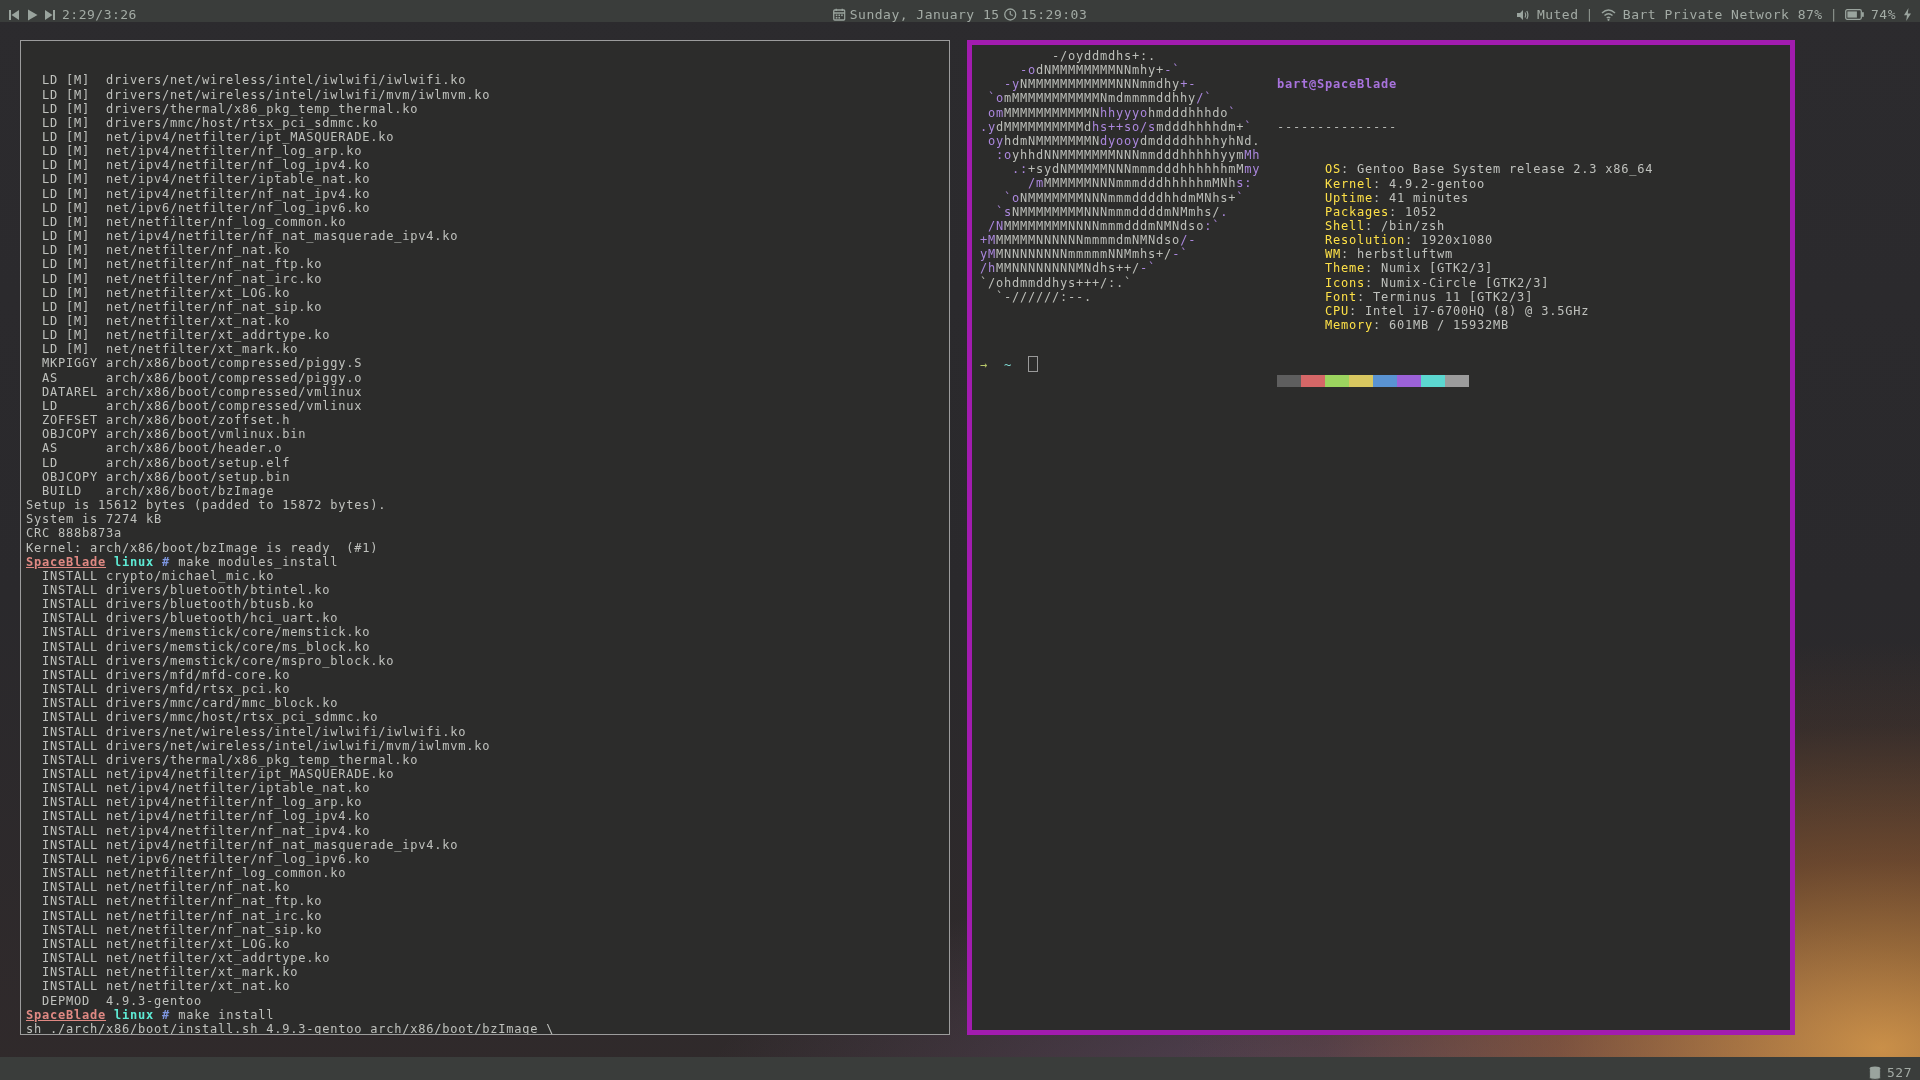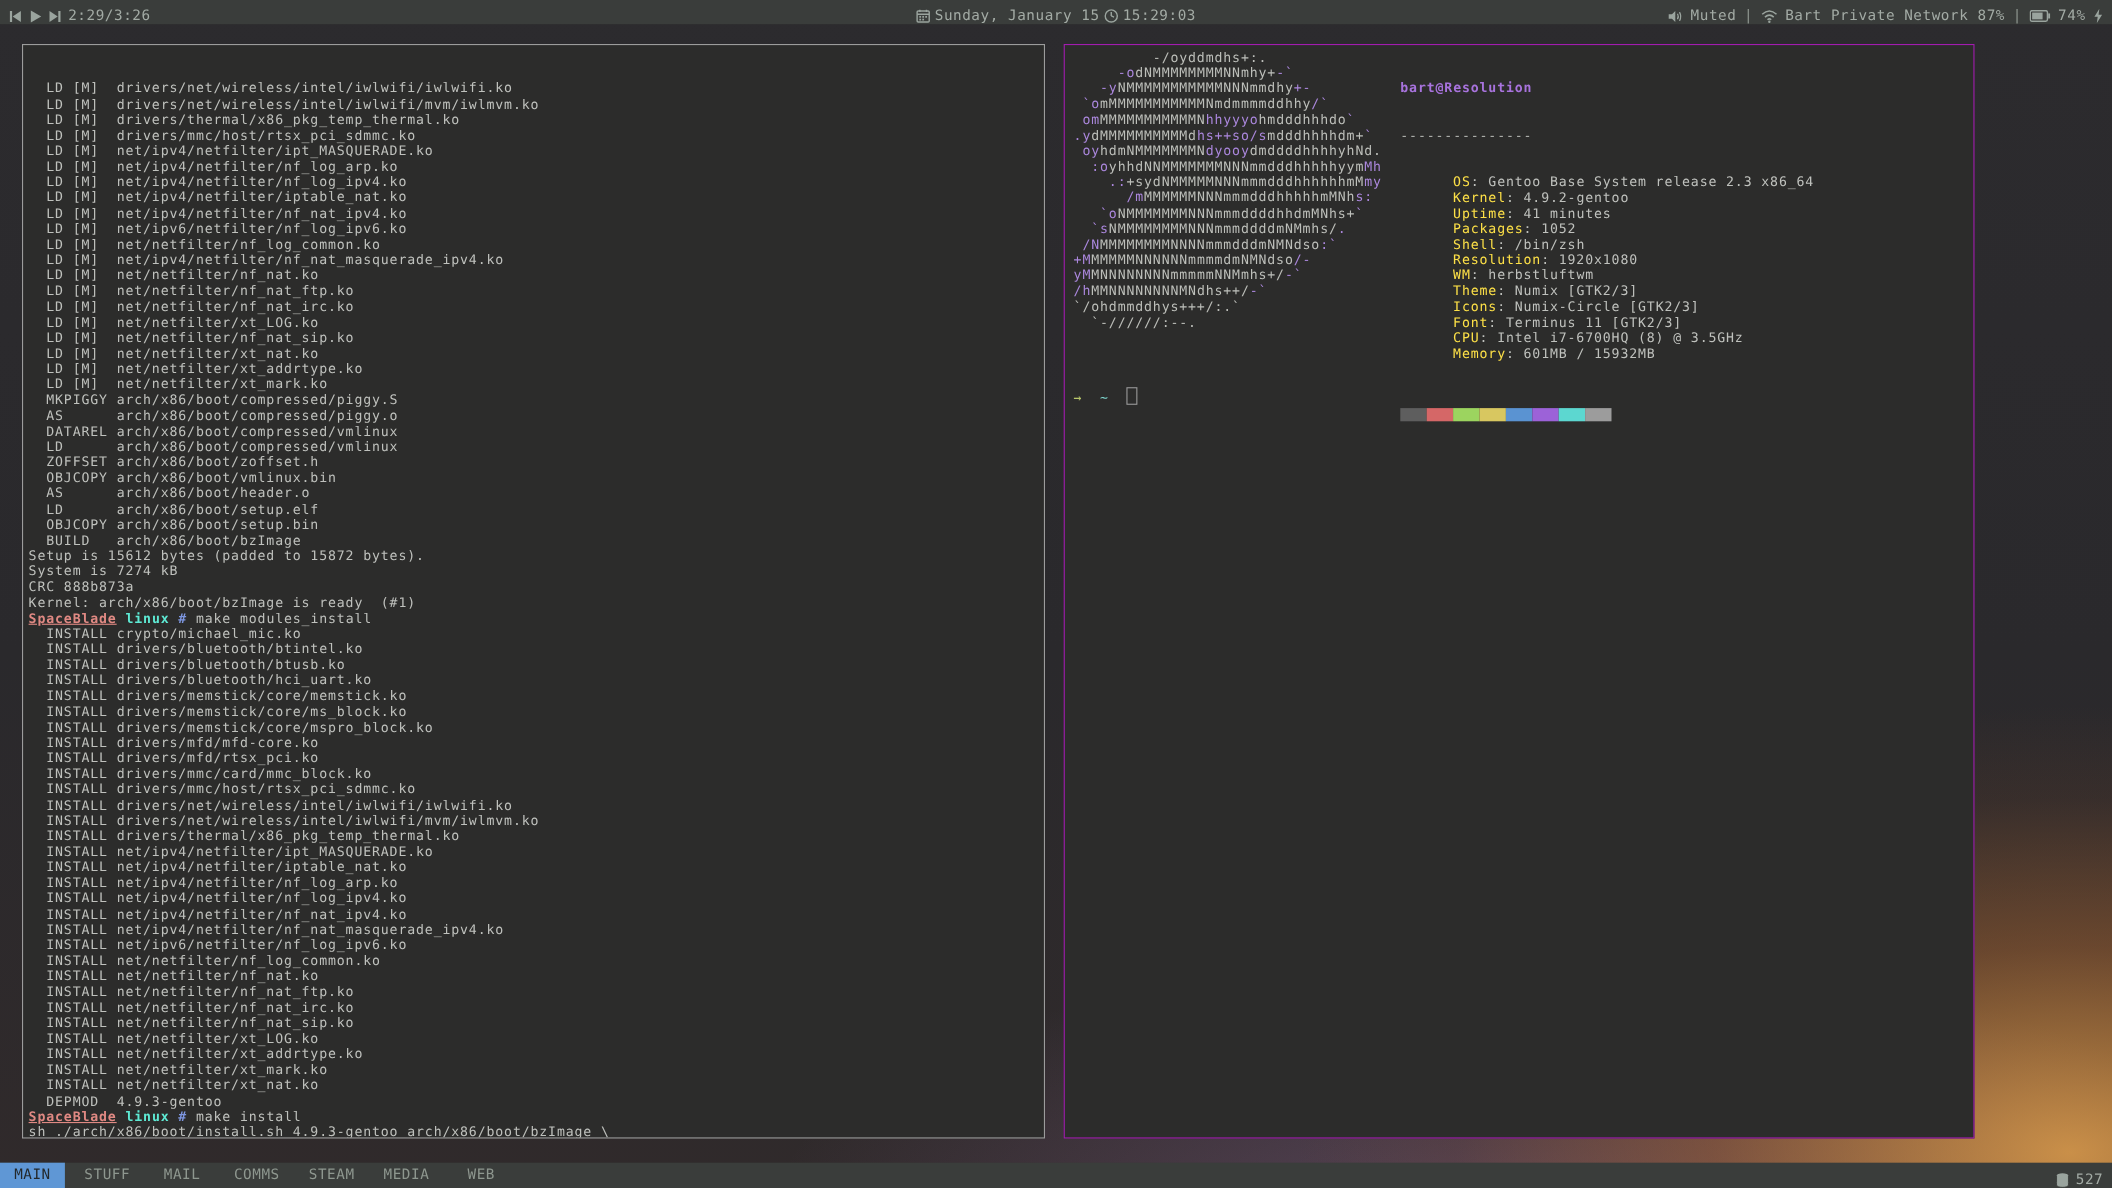--- a/index.html
+++ b/index.html
@@ -26,21 +26,21 @@
   .icon { display:inline-flex; align-items:center; justify-content:center; }
   .icon svg { display:block; }
   .bar-sep { color:#8e968f; }
   
   .terminal {
     position:absolute; top:40px; height:995px; background:#2c2c2b;
     overflow:hidden; white-space:pre;
     font-size:12px; line-height:14.17px; letter-spacing:.78px; color:#bfc1bd;
   }
   .term-left  { left:20px;  width:930px; border:1px solid #9c9c9c; }
-  .term-right { left:967px; width:828px; border:1px solid #a21caf; }
+  .term-right { left:967px; width:828px; border:5px solid #a21caf; }
   .term-pad { padding:4px 5px; }
   .tline { height:14.17px; white-space:pre; }
   .seg-txt   { color:#bfc1bd; }
   .seg-host  { color:#e08983; font-weight:bold;text-decoration:underline; }
   .seg-dir   { color:#5eead4; font-weight:bold; }
   .seg-sym   { color:#7d96e0; font-weight:bold; }
   .seg-p     { color:#ab87dd; }
   .seg-w     { color:#bdbfba; }
   .seg-arrow { color:#b8c76a; }
   .seg-tilde { color:#7fd8d0; }
@@ -147,38 +147,29 @@
   </div>
 </div>
 
 <div class="terminal term-left">
   <div class="term-pad"><div class="tline"><span class="seg-txt">  LD [M]  drivers/net/wireless/intel/iwlwifi/iwlwifi.ko</span></div><div class="tline"><span class="seg-txt">  LD [M]  drivers/net/wireless/intel/iwlwifi/mvm/iwlmvm.ko</span></div><div class="tline"><span class="seg-txt">  LD [M]  drivers/thermal/x86_pkg_temp_thermal.ko</span></div><div class="tline"><span class="seg-txt">  LD [M]  drivers/mmc/host/rtsx_pci_sdmmc.ko</span></div><div class="tline"><span class="seg-txt">  LD [M]  net/ipv4/netfilter/ipt_MASQUERADE.ko</span></div><div class="tline"><span class="seg-txt">  LD [M]  net/ipv4/netfilter/nf_log_arp.ko</span></div><div class="tline"><span class="seg-txt">  LD [M]  net/ipv4/netfilter/nf_log_ipv4.ko</span></div><div class="tline"><span class="seg-txt">  LD [M]  net/ipv4/netfilter/iptable_nat.ko</span></div><div class="tline"><span class="seg-txt">  LD [M]  net/ipv4/netfilter/nf_nat_ipv4.ko</span></div><div class="tline"><span class="seg-txt">  LD [M]  net/ipv6/netfilter/nf_log_ipv6.ko</span></div><div class="tline"><span class="seg-txt">  LD [M]  net/netfilter/nf_log_common.ko</span></div><div class="tline"><span class="seg-txt">  LD [M]  net/ipv4/netfilter/nf_nat_masquerade_ipv4.ko</span></div><div class="tline"><span class="seg-txt">  LD [M]  net/netfilter/nf_nat.ko</span></div><div class="tline"><span class="seg-txt">  LD [M]  net/netfilter/nf_nat_ftp.ko</span></div><div class="tline"><span class="seg-txt">  LD [M]  net/netfilter/nf_nat_irc.ko</span></div><div class="tline"><span class="seg-txt">  LD [M]  net/netfilter/xt_LOG.ko</span></div><div class="tline"><span class="seg-txt">  LD [M]  net/netfilter/nf_nat_sip.ko</span></div><div class="tline"><span class="seg-txt">  LD [M]  net/netfilter/xt_nat.ko</span></div><div class="tline"><span class="seg-txt">  LD [M]  net/netfilter/xt_addrtype.ko</span></div><div class="tline"><span class="seg-txt">  LD [M]  net/netfilter/xt_mark.ko</span></div><div class="tline"><span class="seg-txt">  MKPIGGY arch/x86/boot/compressed/piggy.S</span></div><div class="tline"><span class="seg-txt">  AS      arch/x86/boot/compressed/piggy.o</span></div><div class="tline"><span class="seg-txt">  DATAREL arch/x86/boot/compressed/vmlinux</span></div><div class="tline"><span class="seg-txt">  LD      arch/x86/boot/compressed/vmlinux</span></div><div class="tline"><span class="seg-txt">  ZOFFSET arch/x86/boot/zoffset.h</span></div><div class="tline"><span class="seg-txt">  OBJCOPY arch/x86/boot/vmlinux.bin</span></div><div class="tline"><span class="seg-txt">  AS      arch/x86/boot/header.o</span></div><div class="tline"><span class="seg-txt">  LD      arch/x86/boot/setup.elf</span></div><div class="tline"><span class="seg-txt">  OBJCOPY arch/x86/boot/setup.bin</span></div><div class="tline"><span class="seg-txt">  BUILD   arch/x86/boot/bzImage</span></div><div class="tline"><span class="seg-txt">Setup is 15612 bytes (padded to 15872 bytes).</span></div><div class="tline"><span class="seg-txt">System is 7274 kB</span></div><div class="tline"><span class="seg-txt">CRC 888b873a</span></div><div class="tline"><span class="seg-txt">Kernel: arch/x86/boot/bzImage is ready  (#1)</span></div><div class="tline"><span class="seg-host">SpaceBlade</span><span class="seg-txt"> </span><span class="seg-dir">linux</span><span class="seg-txt"> </span><span class="seg-sym">#</span><span class="seg-txt"> make modules_install</span></div><div class="tline"><span class="seg-txt">  INSTALL crypto/michael_mic.ko</span></div><div class="tline"><span class="seg-txt">  INSTALL drivers/bluetooth/btintel.ko</span></div><div class="tline"><span class="seg-txt">  INSTALL drivers/bluetooth/btusb.ko</span></div><div class="tline"><span class="seg-txt">  INSTALL drivers/bluetooth/hci_uart.ko</span></div><div class="tline"><span class="seg-txt">  INSTALL drivers/memstick/core/memstick.ko</span></div><div class="tline"><span class="seg-txt">  INSTALL drivers/memstick/core/ms_block.ko</span></div><div class="tline"><span class="seg-txt">  INSTALL drivers/memstick/core/mspro_block.ko</span></div><div class="tline"><span class="seg-txt">  INSTALL drivers/mfd/mfd-core.ko</span></div><div class="tline"><span class="seg-txt">  INSTALL drivers/mfd/rtsx_pci.ko</span></div><div class="tline"><span class="seg-txt">  INSTALL drivers/mmc/card/mmc_block.ko</span></div><div class="tline"><span class="seg-txt">  INSTALL drivers/mmc/host/rtsx_pci_sdmmc.ko</span></div><div class="tline"><span class="seg-txt">  INSTALL drivers/net/wireless/intel/iwlwifi/iwlwifi.ko</span></div><div class="tline"><span class="seg-txt">  INSTALL drivers/net/wireless/intel/iwlwifi/mvm/iwlmvm.ko</span></div><div class="tline"><span class="seg-txt">  INSTALL drivers/thermal/x86_pkg_temp_thermal.ko</span></div><div class="tline"><span class="seg-txt">  INSTALL net/ipv4/netfilter/ipt_MASQUERADE.ko</span></div><div class="tline"><span class="seg-txt">  INSTALL net/ipv4/netfilter/iptable_nat.ko</span></div><div class="tline"><span class="seg-txt">  INSTALL net/ipv4/netfilter/nf_log_arp.ko</span></div><div class="tline"><span class="seg-txt">  INSTALL net/ipv4/netfilter/nf_log_ipv4.ko</span></div><div class="tline"><span class="seg-txt">  INSTALL net/ipv4/netfilter/nf_nat_ipv4.ko</span></div><div class="tline"><span class="seg-txt">  INSTALL net/ipv4/netfilter/nf_nat_masquerade_ipv4.ko</span></div><div class="tline"><span class="seg-txt">  INSTALL net/ipv6/netfilter/nf_log_ipv6.ko</span></div><div class="tline"><span class="seg-txt">  INSTALL net/netfilter/nf_log_common.ko</span></div><div class="tline"><span class="seg-txt">  INSTALL net/netfilter/nf_nat.ko</span></div><div class="tline"><span class="seg-txt">  INSTALL net/netfilter/nf_nat_ftp.ko</span></div><div class="tline"><span class="seg-txt">  INSTALL net/netfilter/nf_nat_irc.ko</span></div><div class="tline"><span class="seg-txt">  INSTALL net/netfilter/nf_nat_sip.ko</span></div><div class="tline"><span class="seg-txt">  INSTALL net/netfilter/xt_LOG.ko</span></div><div class="tline"><span class="seg-txt">  INSTALL net/netfilter/xt_addrtype.ko</span></div><div class="tline"><span class="seg-txt">  INSTALL net/netfilter/xt_mark.ko</span></div><div class="tline"><span class="seg-txt">  INSTALL net/netfilter/xt_nat.ko</span></div><div class="tline"><span class="seg-txt">  DEPMOD  4.9.3-gentoo</span></div><div class="tline"><span class="seg-host">SpaceBlade</span><span class="seg-txt"> </span><span class="seg-dir">linux</span><span class="seg-txt"> </span><span class="seg-sym">#</span><span class="seg-txt"> make install</span></div><div class="tline"><span class="seg-txt">sh ./arch/x86/boot/install.sh 4.9.3-gentoo arch/x86/boot/bzImage \</span></div></div>
 </div>
 
 <div class="terminal term-right">
   <div class="nf-art"><div class="tline"><span class="seg-w">         -/oyddmdhs+:.</span></div><div class="tline"><span class="seg-p">     -o</span><span class="seg-w">dNMMMMMMMMNNmhy+</span><span class="seg-p">-`</span></div><div class="tline"><span class="seg-p">   -y</span><span class="seg-w">NMMMMMMMMMMMNNNmmdhy</span><span class="seg-p">+-</span></div><div class="tline"><span class="seg-p"> `o</span><span class="seg-w">mMMMMMMMMMMMNmdmmmmddhhy</span><span class="seg-p">/`</span></div><div class="tline"><span class="seg-p"> om</span><span class="seg-w">MMMMMMMMMMMN</span><span class="seg-p">hhyyyo</span><span class="seg-w">hmdddhhhdo</span><span class="seg-p">`</span></div><div class="tline"><span class="seg-p">.y</span><span class="seg-w">dMMMMMMMMMMd</span><span class="seg-p">hs++so/s</span><span class="seg-w">mdddhhhhdm+</span><span class="seg-p">`</span></div><div class="tline"><span class="seg-p"> oy</span><span class="seg-w">hdmNMMMMMMMN</span><span class="seg-p">dyooy</span><span class="seg-w">dmddddhhhhyhNd.</span></div><div class="tline"><span class="seg-p">  :o</span><span class="seg-w">yhhdNNMMMMMMMNNNmmdddhhhhhyym</span><span class="seg-p">Mh</span></div><div class="tline"><span class="seg-p">    .:</span><span class="seg-w">+sydNMMMMMNNNmmmdddhhhhhhmM</span><span class="seg-p">my</span></div><div class="tline"><span class="seg-p">      /m</span><span class="seg-w">MMMMMMNNNmmmdddhhhhhmMNh</span><span class="seg-p">s:</span></div><div class="tline"><span class="seg-p">   `o</span><span class="seg-w">NMMMMMMMNNNmmmddddhhdmMNhs+</span><span class="seg-p">`</span></div><div class="tline"><span class="seg-p">  `s</span><span class="seg-w">NMMMMMMMMNNNmmmddddmNMmhs/</span><span class="seg-p">.</span></div><div class="tline"><span class="seg-p"> /N</span><span class="seg-w">MMMMMMMMNNNNmmmdddmNMNdso</span><span class="seg-p">:`</span></div><div class="tline"><span class="seg-p">+M</span><span class="seg-w">MMMMMNNNNNNmmmmdmNMNdso</span><span class="seg-p">/-</span></div><div class="tline"><span class="seg-p">yM</span><span class="seg-w">MNNNNNNNNmmmmmNNMmhs+/</span><span class="seg-p">-`</span></div><div class="tline"><span class="seg-p">/h</span><span class="seg-w">MMNNNNNNNNMNdhs++/</span><span class="seg-p">-`</span></div><div class="tline"><span class="seg-w">`/ohdmmddhys+++/:.`</span></div><div class="tline"><span class="seg-w">  `-//////:--.</span></div></div>
   <div class="nf-info">
-    <div class="tline nf-title">bart@Resolution</div>
+    <div class="tline nf-title">bart@SpaceBlade</div>
     <div class="tline nf-sep">---------------</div>
     <div><div class="tline"><span class="nf-label">OS</span><span class="seg-txt">: Gentoo Base System release 2.3 x86_64</span></div><div class="tline"><span class="nf-label">Kernel</span><span class="seg-txt">: 4.9.2-gentoo</span></div><div class="tline"><span class="nf-label">Uptime</span><span class="seg-txt">: 41 minutes</span></div><div class="tline"><span class="nf-label">Packages</span><span class="seg-txt">: 1052</span></div><div class="tline"><span class="nf-label">Shell</span><span class="seg-txt">: /bin/zsh</span></div><div class="tline"><span class="nf-label">Resolution</span><span class="seg-txt">: 1920x1080</span></div><div class="tline"><span class="nf-label">WM</span><span class="seg-txt">: herbstluftwm</span></div><div class="tline"><span class="nf-label">Theme</span><span class="seg-txt">: Numix [GTK2/3]</span></div><div class="tline"><span class="nf-label">Icons</span><span class="seg-txt">: Numix-Circle [GTK2/3]</span></div><div class="tline"><span class="nf-label">Font</span><span class="seg-txt">: Terminus 11 [GTK2/3]</span></div><div class="tline"><span class="nf-label">CPU</span><span class="seg-txt">: Intel i7-6700HQ (8) @ 3.5GHz</span></div><div class="tline"><span class="nf-label">Memory</span><span class="seg-txt">: 601MB / 15932MB</span></div></div>
     <div class="swatch-row"><span class="swatch" style="background: rgb(94, 94, 94);"></span><span class="swatch" style="background: rgb(213, 103, 103);"></span><span class="swatch" style="background: rgb(156, 212, 95);"></span><span class="swatch" style="background: rgb(216, 199, 96);"></span><span class="swatch" style="background: rgb(90, 147, 210);"></span><span class="swatch" style="background: rgb(156, 98, 216);"></span><span class="swatch" style="background: rgb(92, 215, 208);"></span><span class="swatch" style="background: rgb(156, 156, 156);"></span></div>
   </div>
   <div class="nf-prompt tline"><span class="seg-arrow">→</span><span class="seg-txt">  </span><span class="seg-tilde">~</span><span class="seg-txt">  </span><span class="hcursor-block"></span></div>
 </div>
 
 <div class="bottombar">
-  <div class="tabs">
-      <div class="tab active">MAIN</div>
-      <div class="tab">STUFF</div>
-      <div class="tab">MAIL</div>
-      <div class="tab">COMMS</div>
-      <div class="tab">STEAM</div>
-      <div class="tab">MEDIA</div>
-      <div class="tab">WEB</div>
-    </div>
   <div class="bar-right updates">
     <span class="icon">
       <svg width="14" height="14" viewBox="0 0 14 14">
           <ellipse cx="7" cy="2.6" rx="5.4" ry="2" fill="#9aa49e"></ellipse>
           <path d="M1.6 2.6 v3.2 a5.4 2 0 0 0 10.8 0 v-3.2" fill="#9aa49e" stroke="#3a3d3b" stroke-width="0.8"></path>
           <path d="M1.6 5.8 v3.2 a5.4 2 0 0 0 10.8 0 v-3.2" fill="#9aa49e" stroke="#3a3d3b" stroke-width="0.8"></path>
           <path d="M1.6 9 v2.4 a5.4 2 0 0 0 10.8 0 v-2.4" fill="#9aa49e" stroke="#3a3d3b" stroke-width="0.8"></path>
         </svg>
     </span>
     <span>527</span>

